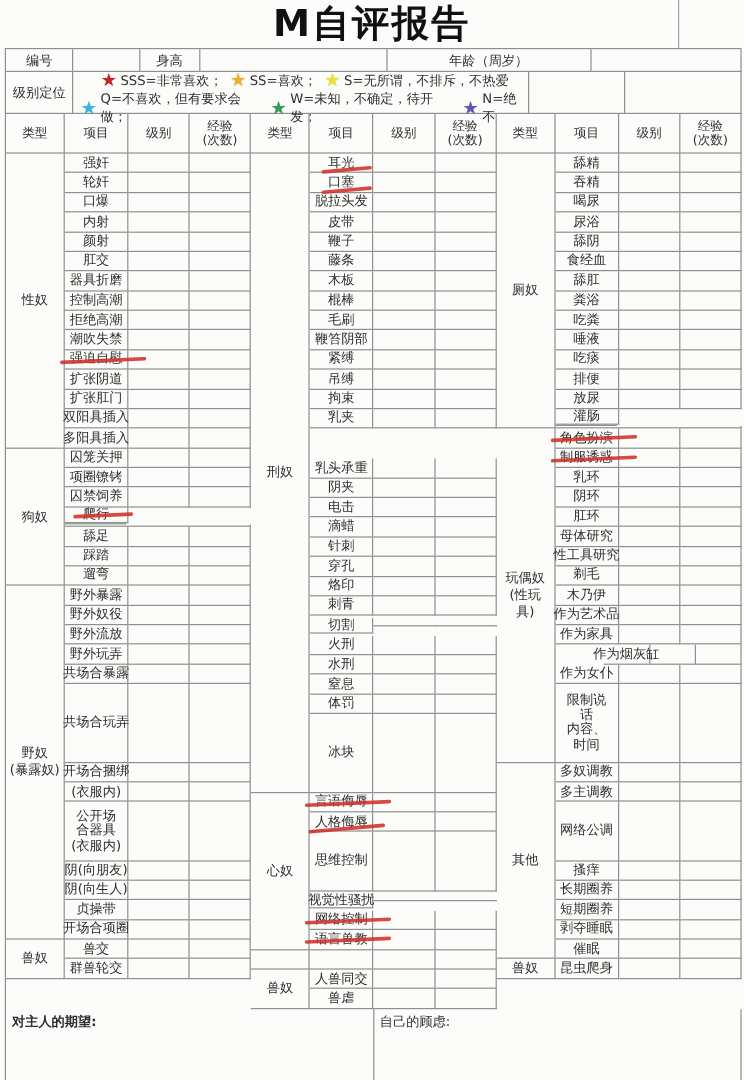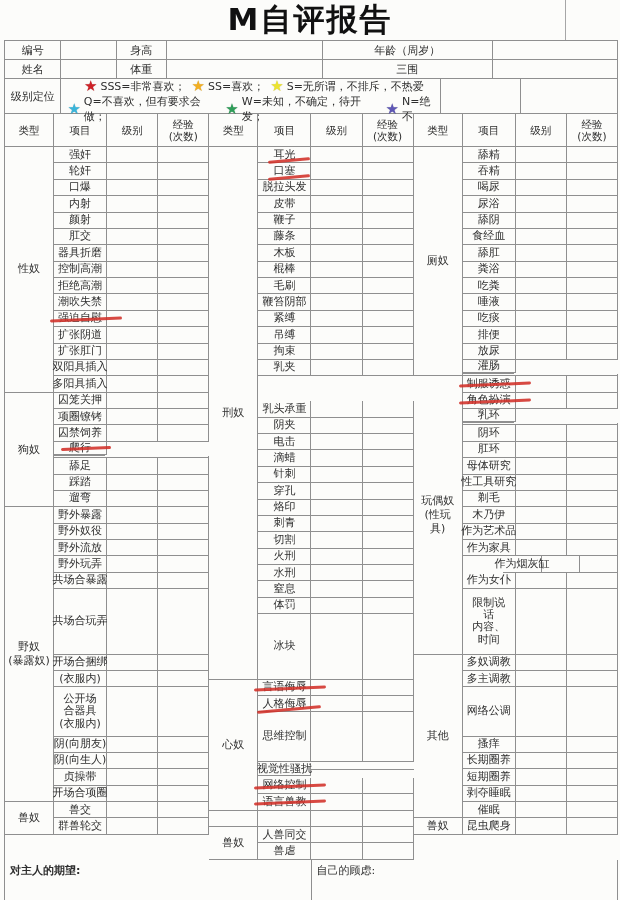--- a/index.html
+++ b/index.html
@@ -72,28 +72,20 @@
   <div class="sheet">
     <div>
         <div class="info-row">
           <div>编号</div>
           <div></div>
           <div>身高</div>
           <div></div>
           <div>年龄（周岁）</div>
           <div></div>
         </div>
-        <div class="info-row">
-          <div>姓名</div>
-          <div></div>
-          <div>体重</div>
-          <div></div>
-          <div>三围</div>
-          <div></div>
-        </div>
       </div>
 
     <div class="legend-row">
       <div class="legend-label">级别定位</div>
       <div class="legend-lines">
           <div class="legend-line">
             <span class="star" style="color: rgb(206, 33, 39);">★</span>
             <span>SSS=非常喜欢；</span>
             <span class="star" style="color: rgb(242, 175, 35);">★</span>
             <span>SS=喜欢；</span>
@@ -455,21 +447,21 @@
               <div class="irow" style="height: 16.38px;">
                 <div class="icell"><span>烙印</span></div>
                 <div class="lcell"></div>
                 <div class="ecell"></div>
               </div>
               <div class="irow" style="height: 16.38px;">
                 <div class="icell"><span>刺青</span></div>
                 <div class="lcell"></div>
                 <div class="ecell"></div>
               </div>
-              <div class="irow" style="height: 16.38px;">
+              <div class="irow" style="height: 16.38px; align-items: center;">
                 <div class="icell"><span>切割</span></div>
                 <div class="lcell"></div>
                 <div class="ecell"></div>
               </div>
               <div class="irow" style="height: 16.38px;">
                 <div class="icell"><span>火刑</span></div>
                 <div class="lcell"></div>
                 <div class="ecell"></div>
               </div>
               <div class="irow" style="height: 16.38px;">
@@ -630,30 +622,30 @@
                 <div class="ecell"></div>
               </div>
             </div>
           </div>
           <div class="sect">
             <div class="tcell">玩偶奴
 (性玩
 具)</div>
             <div class="rows">
               <div class="irow" style="height: 16.38px;">
+                <div class="icell"><span class="mk strike">角色扮演</span></div>
+                <div class="lcell"></div>
+                <div class="ecell"></div>
+              </div>
+              <div class="irow" style="height: 16.38px;">
                 <div class="icell"><span class="mk strike">制服诱惑</span></div>
                 <div class="lcell"></div>
                 <div class="ecell"></div>
               </div>
               <div class="irow" style="height: 16.38px;">
-                <div class="icell"><span class="mk strike">角色扮演</span></div>
-                <div class="lcell"></div>
-                <div class="ecell"></div>
-              </div>
-              <div class="irow" style="height: 16.38px; flex-direction: column;">
                 <div class="icell"><span>乳环</span></div>
                 <div class="lcell"></div>
                 <div class="ecell"></div>
               </div>
               <div class="irow" style="height: 16.38px;">
                 <div class="icell"><span>阴环</span></div>
                 <div class="lcell"></div>
                 <div class="ecell"></div>
               </div>
               <div class="irow" style="height: 16.38px;">

